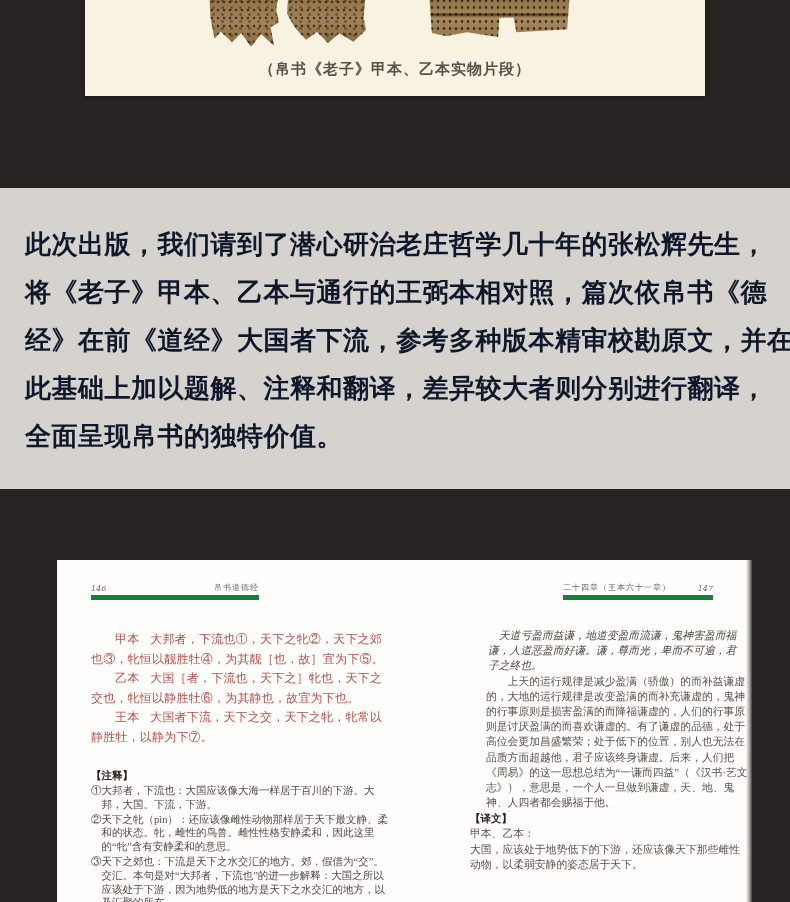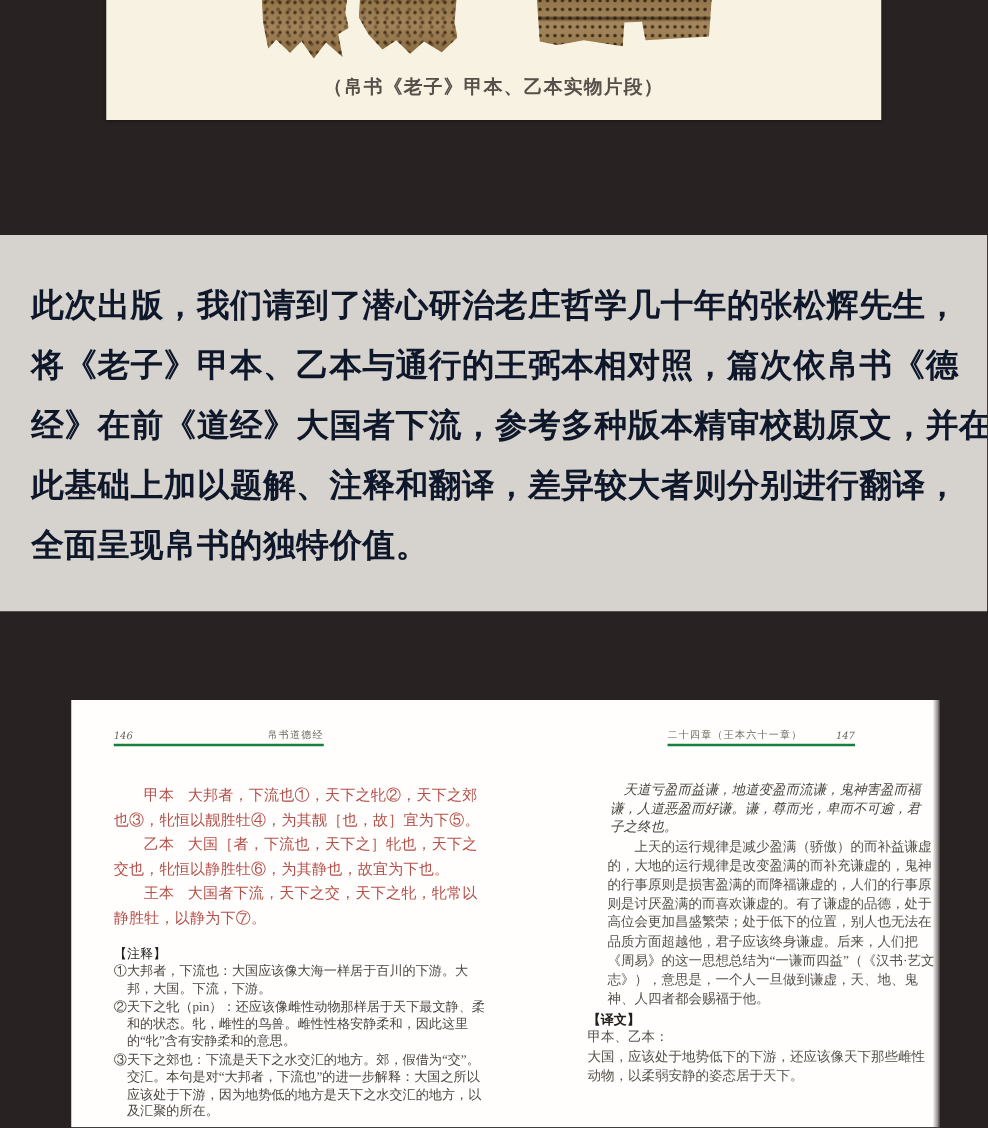--- a/index.html
+++ b/index.html
@@ -35,31 +35,31 @@
               letter-spacing:.5px;white-space:nowrap;}
   
   .book{position:absolute;left:57px;top:560px;width:695px;height:342px;background:#fffefd;
         overflow:hidden;font-family:"Liberation Serif","DejaVu Serif",serif;}
   .book-edge{position:absolute;right:0;top:0;width:6px;height:100%;
              background:linear-gradient(90deg,rgba(0,0,0,0),rgba(60,52,46,.55) 70%,#3e3833);}
   .page{position:absolute;top:22px;}
   .pageL{left:34px;width:302px;}
   .pageR{left:413px;width:280px;}
   .ph{display:flex;justify-content:space-between;align-items:flex-end;
-      border-bottom:2px solid #15803d;padding-bottom:2px;font-size:8px;color:#6b665f;}
+      border-bottom:5px solid #15803d;padding-bottom:2px;font-size:8px;color:#6b665f;}
   .phL{width:168px;}
-  .phR{width:150px;margin-left:64px;}
+  .phR{width:150px;margin-left:93px;}
   .pn{font-style:italic;font-family:"DejaVu Serif",serif;}
   .rt{letter-spacing:1px;}
   .contentL{margin-top:30px;}
   .contentR{margin-top:28px;}
   .orig p{margin:0;text-indent:2em;font-size:12px;line-height:19.5px;
           color:#b54f49;letter-spacing:.2px;}
   .orig .vlabel{margin-right:.9em;}
-  .notes-h{margin-top:12px;font-size:10.5px;font-weight:normal;color:#221e19;}
+  .notes-h{margin-top:22px;font-size:10.5px;font-weight:bold;color:#221e19;}
   .note{margin:1px 0 0;padding-left:1em;text-indent:-1em;font-size:10.5px;
         line-height:13.8px;color:#4c4742;}
   .rp{margin:0;font-size:10.8px;line-height:15.2px;color:#55504a;}
   .rp.ind{text-indent:2em;margin-left:16px;}
   .quote{margin:0 4px 0 18px;text-indent:1em;font-style:italic;font-size:10.8px;
          line-height:15.2px;color:#4a453f;}
   .tr-h{margin-top:2px;font-size:10.5px;font-weight:bold;color:#221e19;}
 </style>
 </head>
 <body>

